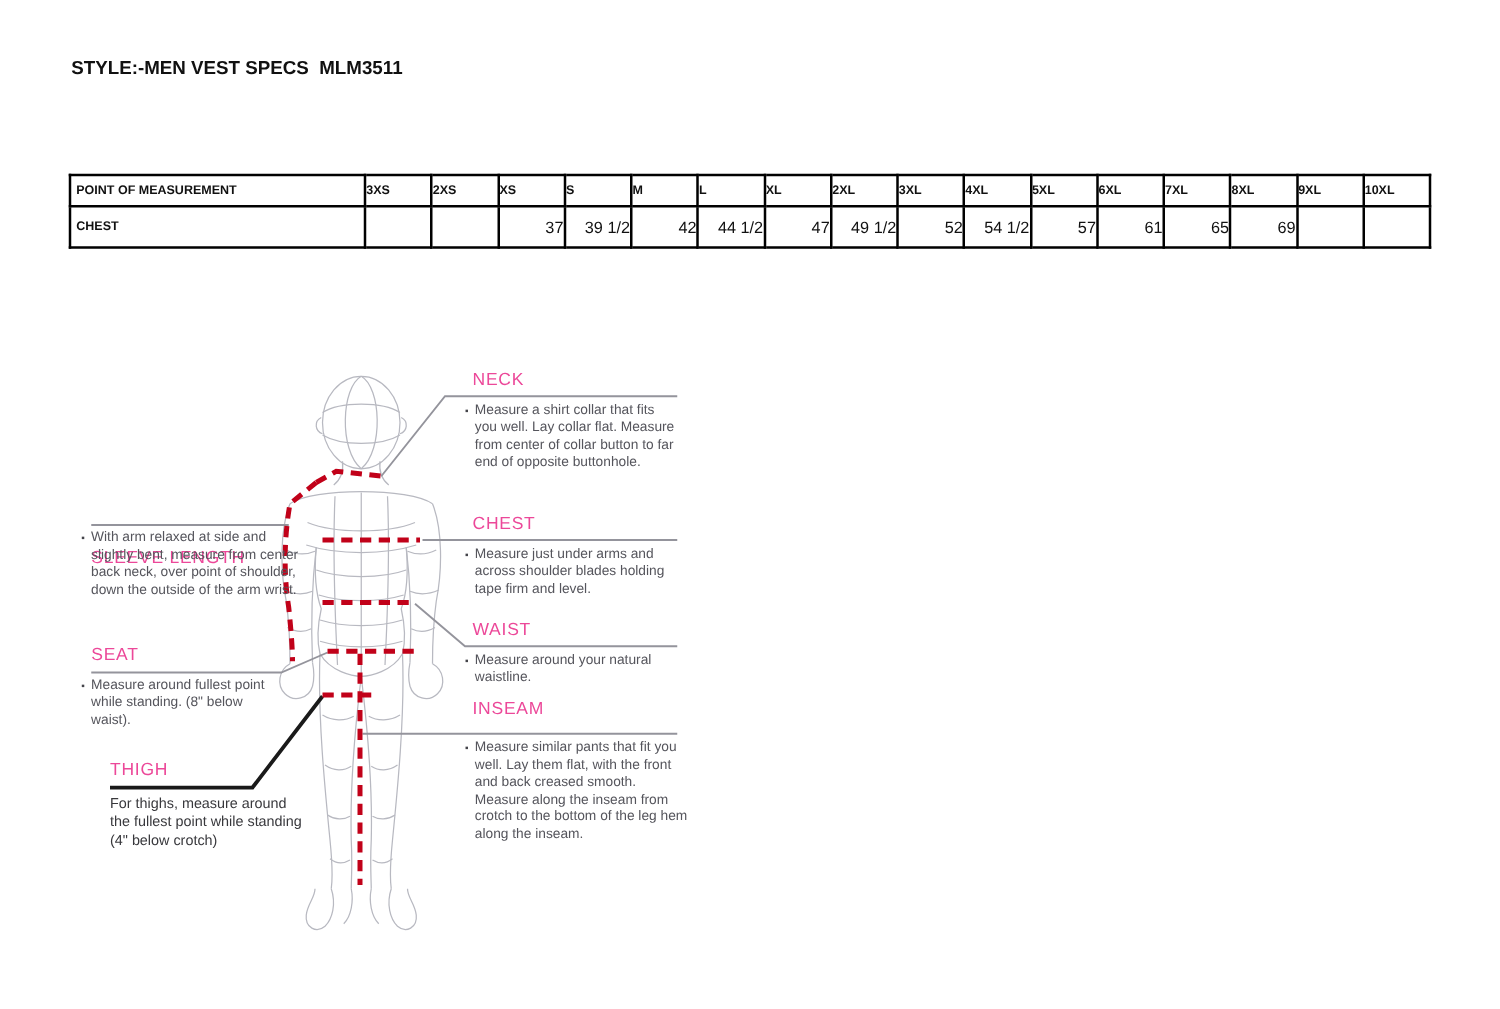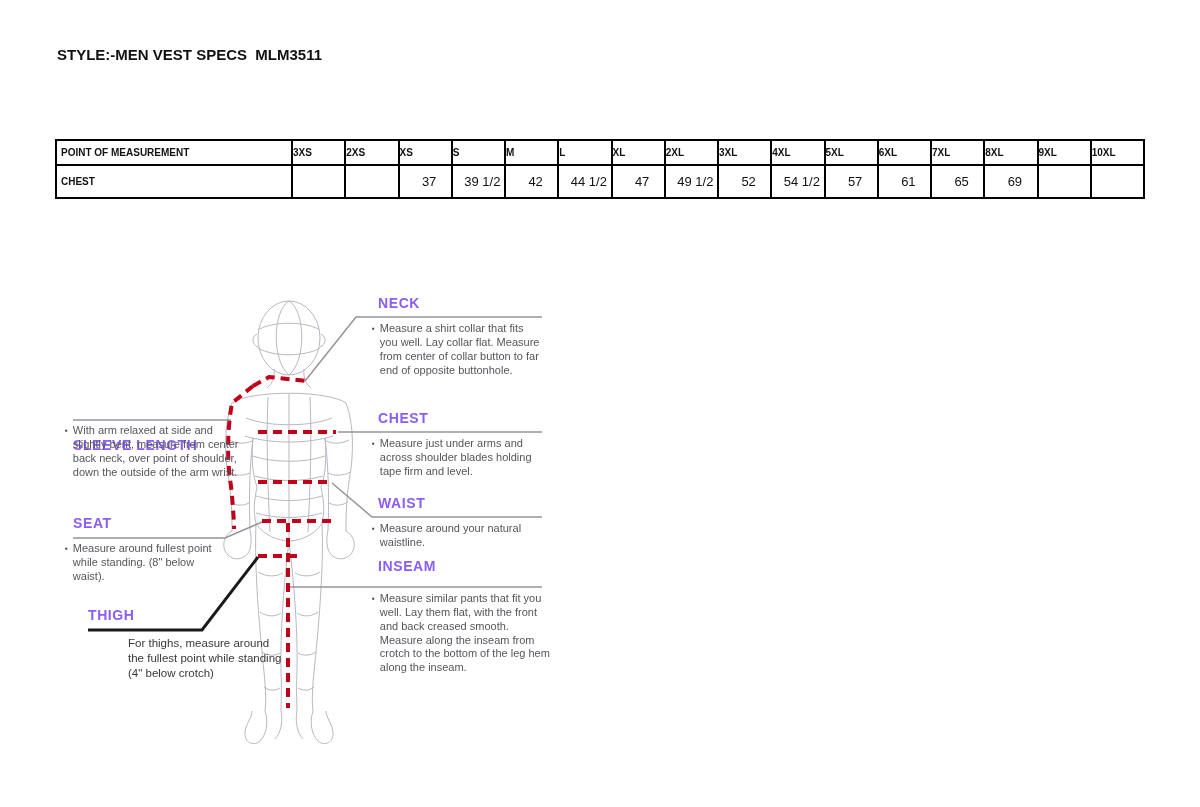--- a/index.html
+++ b/index.html
@@ -32,37 +32,37 @@
     border: 2px solid #000;
     font-size: 10px;
     color: #111;
     overflow: hidden;
     white-space: nowrap;
   }
   .size-table thead th { height: 25px; font-weight: bold; text-align: left; }
   .size-table thead th.pom { width: 236px; text-align: left; padding-left: 4px; }
   .size-table tbody tr { height: 33px; }
   .size-table tbody th { text-align: left; padding-left: 4px; font-weight: bold; }
-  .size-table tbody td { text-align: center; padding-left: 8px; font-weight: 400; font-size: 13px; }
+  .size-table tbody td { text-align: right; padding-left: 8px; font-weight: 400; font-size: 13px; }
   .note {
     position: absolute;
     left: 57px; top: 257px;
     font-size: 13.5px;
     font-weight: bold;
     color: #111;
   }
   
   .diagram { position: absolute; left: 60px; top: 290px; width: 482px; height: 472px; }
   .diagram svg { position: absolute; left: 0; top: 0; }
   .sec-title {
     position: absolute;
     font-size: 14px;
-    font-weight: 700;
+    font-weight: 400;
     letter-spacing: 0.6px;
-    color: #8b5cf6;
+    color: #ec4899;
     white-space: nowrap;
   }
   .sec-body {
     position: absolute;
     display: flex;
     gap: 5px;
     font-size: 11px;
     line-height: 1.26;
     color: #55555c;
   }
@@ -212,21 +212,21 @@
       <span>With arm relaxed at side and slightly bent, measure from center back neck, over point of shoulder, down the outside of the arm wrist.</span>
     </div>
 
     <div class="sec-title" style="left:13px; top:225px;">SEAT</div>
     <div class="sec-body" style="left:5px; top:252px; width:162px;">
       <span class="bullet">▪</span>
       <span>Measure around fullest point while standing. (8" below waist).</span>
     </div>
 
     <div class="sec-title" style="left:28px; top:317px;">THIGH</div>
-    <div class="sec-body no-bullet" style="left:28px; top:346px; width:158px;margin-left:40px;">
+    <div class="sec-body no-bullet" style="left:28px; top:346px; width:158px;">
       <span>For thighs, measure around the fullest point while standing (4" below crotch)</span>
     </div>
 
     <div class="sec-title" style="left:318px; top:5px;">NECK</div>
     <div class="sec-body" style="left:312px; top:32px; width:172px;">
       <span class="bullet">▪</span>
       <span>Measure a shirt collar that fits you well. Lay collar flat. Measure from center of collar button to far end of opposite buttonhole.</span>
     </div>
 
     <div class="sec-title" style="left:318px; top:120px;">CHEST</div>

